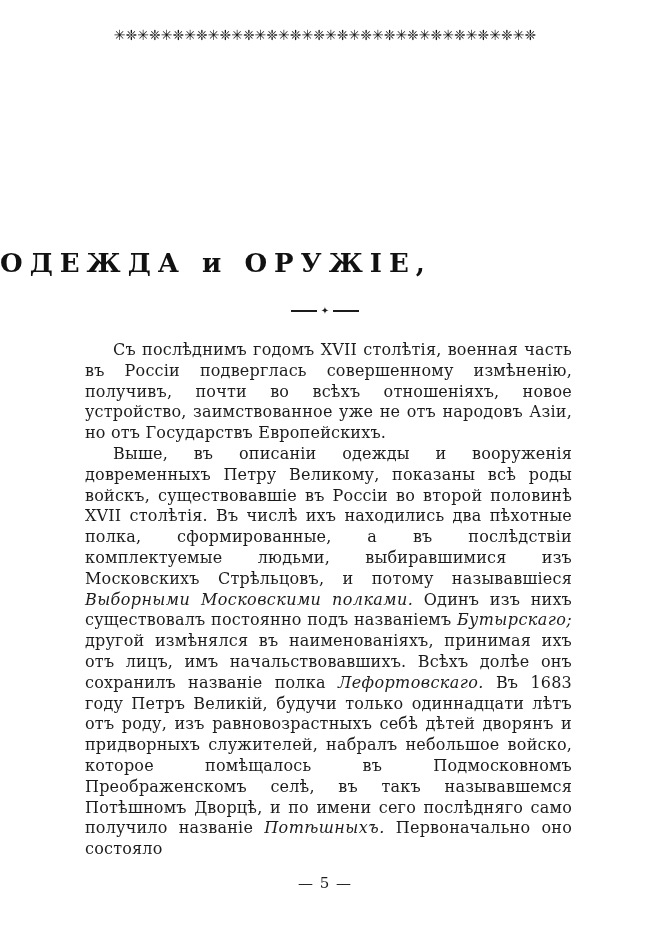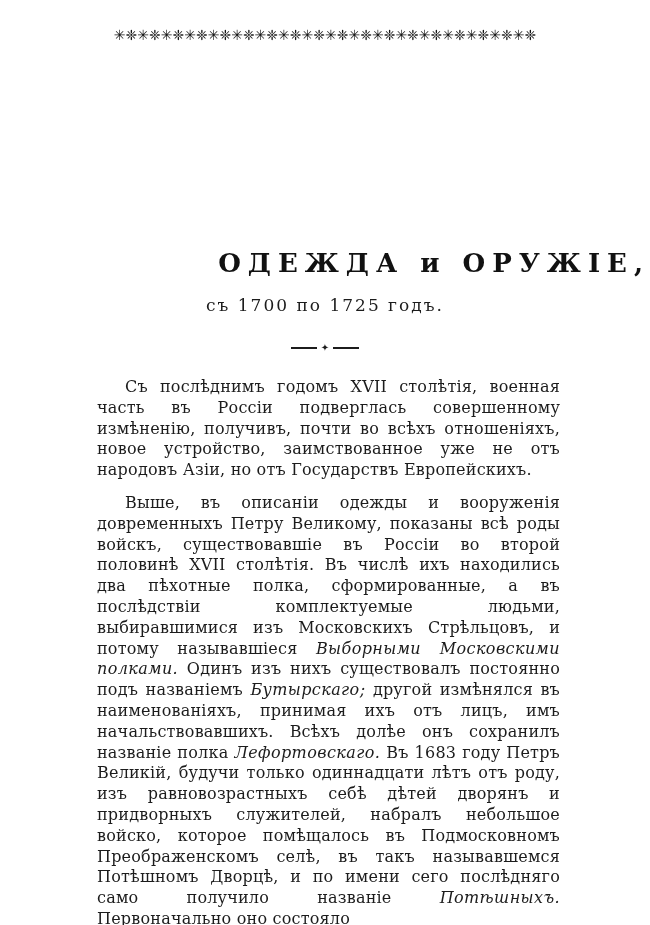--- a/index.html
+++ b/index.html
@@ -28,21 +28,21 @@
     font-size: 14px;
     letter-spacing: 0px;
     text-align: center;
     color: #141414;
     white-space: nowrap;
     overflow: hidden;
     font-family: "DejaVu Sans", sans-serif;
   }
   .title {
     margin: 204px 0 0 0;
-    text-align: right;
+    text-align: left;
     font-size: 26px;
     font-weight: bold;
     letter-spacing: 7px;
     color: #111111;
     font-family: "DejaVu Serif", serif;
   }
   .subtitle {
     margin-top: 17px;
     text-align: center;
     font-size: 17px;
@@ -72,21 +72,21 @@
   .body-text {
     margin: 23px 78px 0 85px;
     width: 487px;
     font-size: 16px;
     line-height: 20.8px;
     letter-spacing: 0.2px;
     text-align: justify;
     color: #1c1c1c;
   }
   .body-text p {
-    margin: 12px;
+    margin: 0;
     text-indent: 28px;
   }
   .body-text em {
     letter-spacing: 0.4px;
   }
   .footer {
     margin-top: 14px;
     text-align: center;
     font-size: 15px;
     color: #1c1c1c;
@@ -95,21 +95,20 @@
 </style>
 </head>
 <body>
 
 <div class="page">
 
   <div class="ornament-band">✳❈✳❈✳❈✳❈✳❈✳❈✳❈✳❈✳❈✳❈✳❈✳❈✳❈✳❈✳❈✳❈✳❈✳❈</div>
 
   <h1 class="title">ОДЕЖДА и ОРУЖІЕ,</h1>
 
-  <div class="subtitle">съ 1700 по 1725 годъ.</div>
 
   <div class="divider">
     <span class="line"></span>
     <span class="div-orn">✦</span>
     <span class="line"></span>
   </div>
 
   <div class="body-text">
     <p>Съ послѣднимъ годомъ XVII столѣтія, военная часть въ Россіи подверглась совершенному измѣненію, получивъ, почти во всѣхъ отношеніяхъ, новое устройство, заимствованное уже не отъ народовъ Азіи, но отъ Государствъ Европейскихъ.</p>
     <p><span>Выше, въ описаніи одежды и вооруженія довременныхъ Петру Великому, показаны всѣ роды войскъ, существовавшіе въ Россіи во второй половинѣ XVII столѣтія. Въ числѣ ихъ находились два пѣхотные полка, сформированные, а въ послѣдствіи комплектуемые людьми, выбиравшимися изъ Московскихъ Стрѣльцовъ, и потому называвшіеся </span><em>Выборными Московскими полками.</em><span> Одинъ изъ нихъ существовалъ постоянно подъ названіемъ </span><em>Бутырскаго;</em><span> другой измѣнялся въ наименованіяхъ, принимая ихъ отъ лицъ, имъ начальствовавшихъ. Всѣхъ долѣе онъ сохранилъ названіе полка </span><em>Лефортовскаго.</em><span> Въ 1683 году Петръ Великій, будучи только одиннадцати лѣтъ отъ роду, изъ равновозрастныхъ себѣ дѣтей дворянъ и придворныхъ служителей, набралъ небольшое войско, которое помѣщалось въ Подмосковномъ Преображенскомъ селѣ, въ такъ называвшемся Потѣшномъ Дворцѣ, и по имени сего послѣдняго само получило названіе </span><em>Потѣшныхъ.</em><span> Первоначально оно состояло</span></p>

